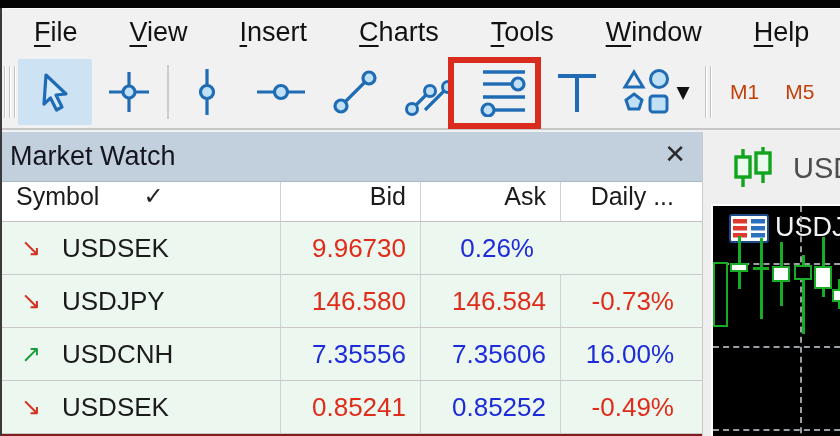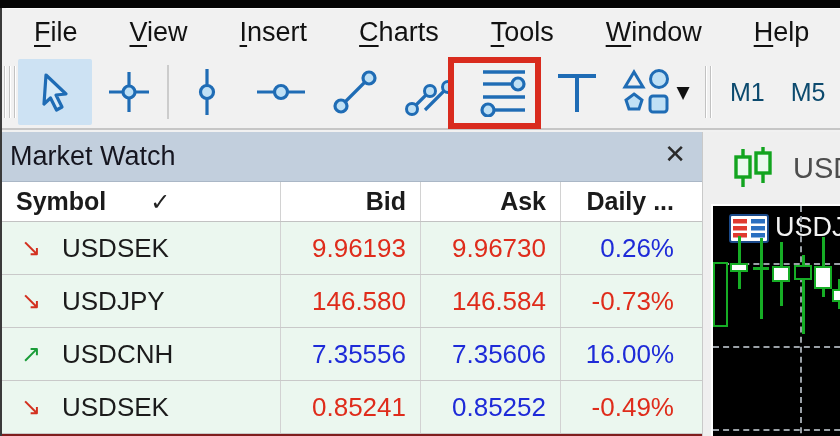--- a/index.html
+++ b/index.html
@@ -27,40 +27,40 @@
   .toolbar {
     left:0; top:56px; width:840px; height:74px; background:#f1f1f1;
     border-bottom:2px solid #c6c6c6; display:flex; align-items:center;
   }
   .grip { width:16px; height:52px; display:flex; justify-content:center; gap:3px; align-items:stretch; margin:0 0 0 2px; }
   .grip i { width:2px; background:#c2c2c2; border-right:1px solid #fff; }
   .tool { width:74px; height:66px; display:flex; align-items:center; justify-content:center; border-radius:2px; }
   .tool.selected { background:#cde2f3; }
   .tool.wide { width:84px; }
   .tb-sep { width:2px; height:54px; background:#cccccc; margin:0 1px; }
-  .tf-label { font-size:25px; color:#0c4a6e; margin-left:26px; }
+  .tf-label { font-size:21px; color:#c2410c; margin-left:26px; }
   .tf-label:first-of-type { margin-left:14px; }
   .caret { color:#111; font-size:17px; margin-left:2px; font-family:"DejaVu Sans",sans-serif; }
 
   
   .highlight-box {
     left:448px; top:57px; width:93px; height:72px;
     border:6px solid #d92b1e; z-index:8; pointer-events:none;
   }
 
   
   .market-watch { left:0; top:132px; width:702px; height:304px; background:#7f1d1d; }
   .mw-title {
     height:50px; background:#c2cfdd; display:flex; align-items:center;
     padding:0 14px 0 10px; color:#15151f; font-size:27px; position:relative;
     border-bottom:1px solid #aab7c6;
   }
   .mw-close { position:absolute; right:16px; top:7px; font-size:26px; color:#2b2b2b; font-weight:bold; font-family:"DejaVu Sans",sans-serif; cursor:default; }
   .mw-header { height:40px; background:#fff; display:flex; border-bottom:1px solid #c2c2c2; font-size:25px; color:#1b1b1b; }
-  .mw-header .cell { display:flex; align-items:center;font-weight:bold; }
+  .mw-header .cell { display:flex; align-items:flex-start; }
   .cell { height:100%; }
   .c-symbol { width:280px; padding-left:16px; }
   .c-bid, .c-ask { width:140px; justify-content:flex-end; padding-right:14px; border-left:1px solid #d2d2d2; }
   .c-daily { width:142px; justify-content:flex-end; padding-right:28px; border-left:1px solid #d2d2d2; }
   .hdr-check { margin-left:44px; font-size:24px; color:#222; font-family:"DejaVu Sans",sans-serif; }
   .mw-rows .row { height:53px; display:flex; background:#ebf7ef; border-bottom:1px solid #c9c9c9; font-size:26px; }
   .row .cell { display:flex; align-items:center; }
   .row .c-symbol { gap:16px; color:#1b1b1b; }
   .dir-arrow { font-size:24px; font-family:"DejaVu Sans",sans-serif; width:30px; text-align:center; }
 
@@ -225,21 +225,20 @@
     <div class="cell c-daily">
         <span>Daily ...</span>
       </div>
   </div>
   <div class="mw-rows" id="mw-rows">
       <div class="row">
         <div class="cell c-symbol">
           <span class="dir-arrow" style="color: rgb(211, 48, 31);">↘</span>
           <span>USDSEK</span>
         </div>
-        <div class="cell c-bid" style="color: rgb(223, 44, 27);">9.96193</div>
         <div class="cell c-ask" style="color: rgb(223, 44, 27);">9.96730</div>
         <div class="cell c-daily" style="color: rgb(30, 43, 216);">0.26%</div>
       </div>
       <div class="row">
         <div class="cell c-symbol">
           <span class="dir-arrow" style="color: rgb(211, 48, 31);">↘</span>
           <span>USDJPY</span>
         </div>
         <div class="cell c-bid" style="color: rgb(223, 44, 27);">146.580</div>
         <div class="cell c-ask" style="color: rgb(223, 44, 27); text-align: right;">146.584</div>

